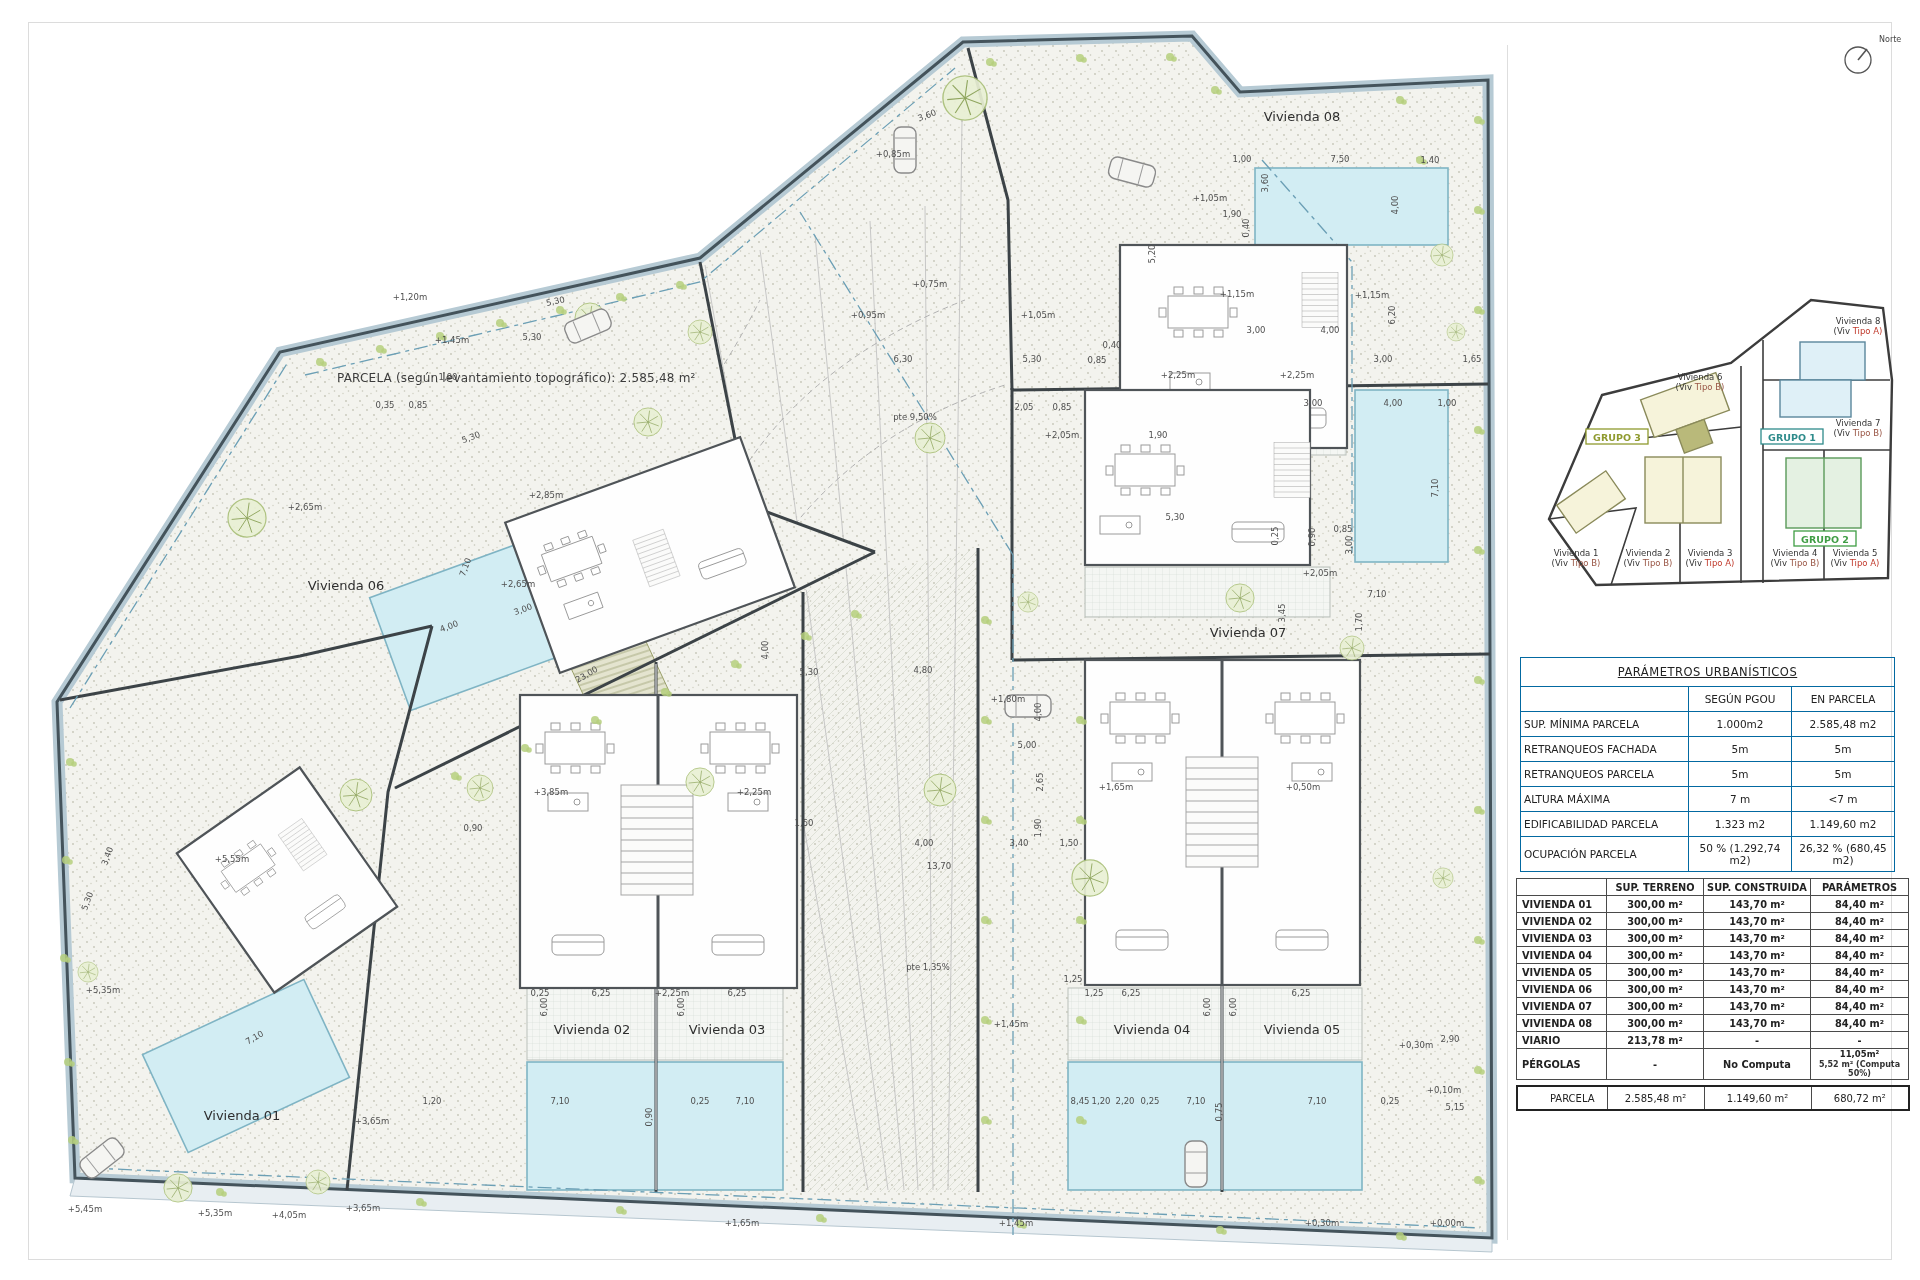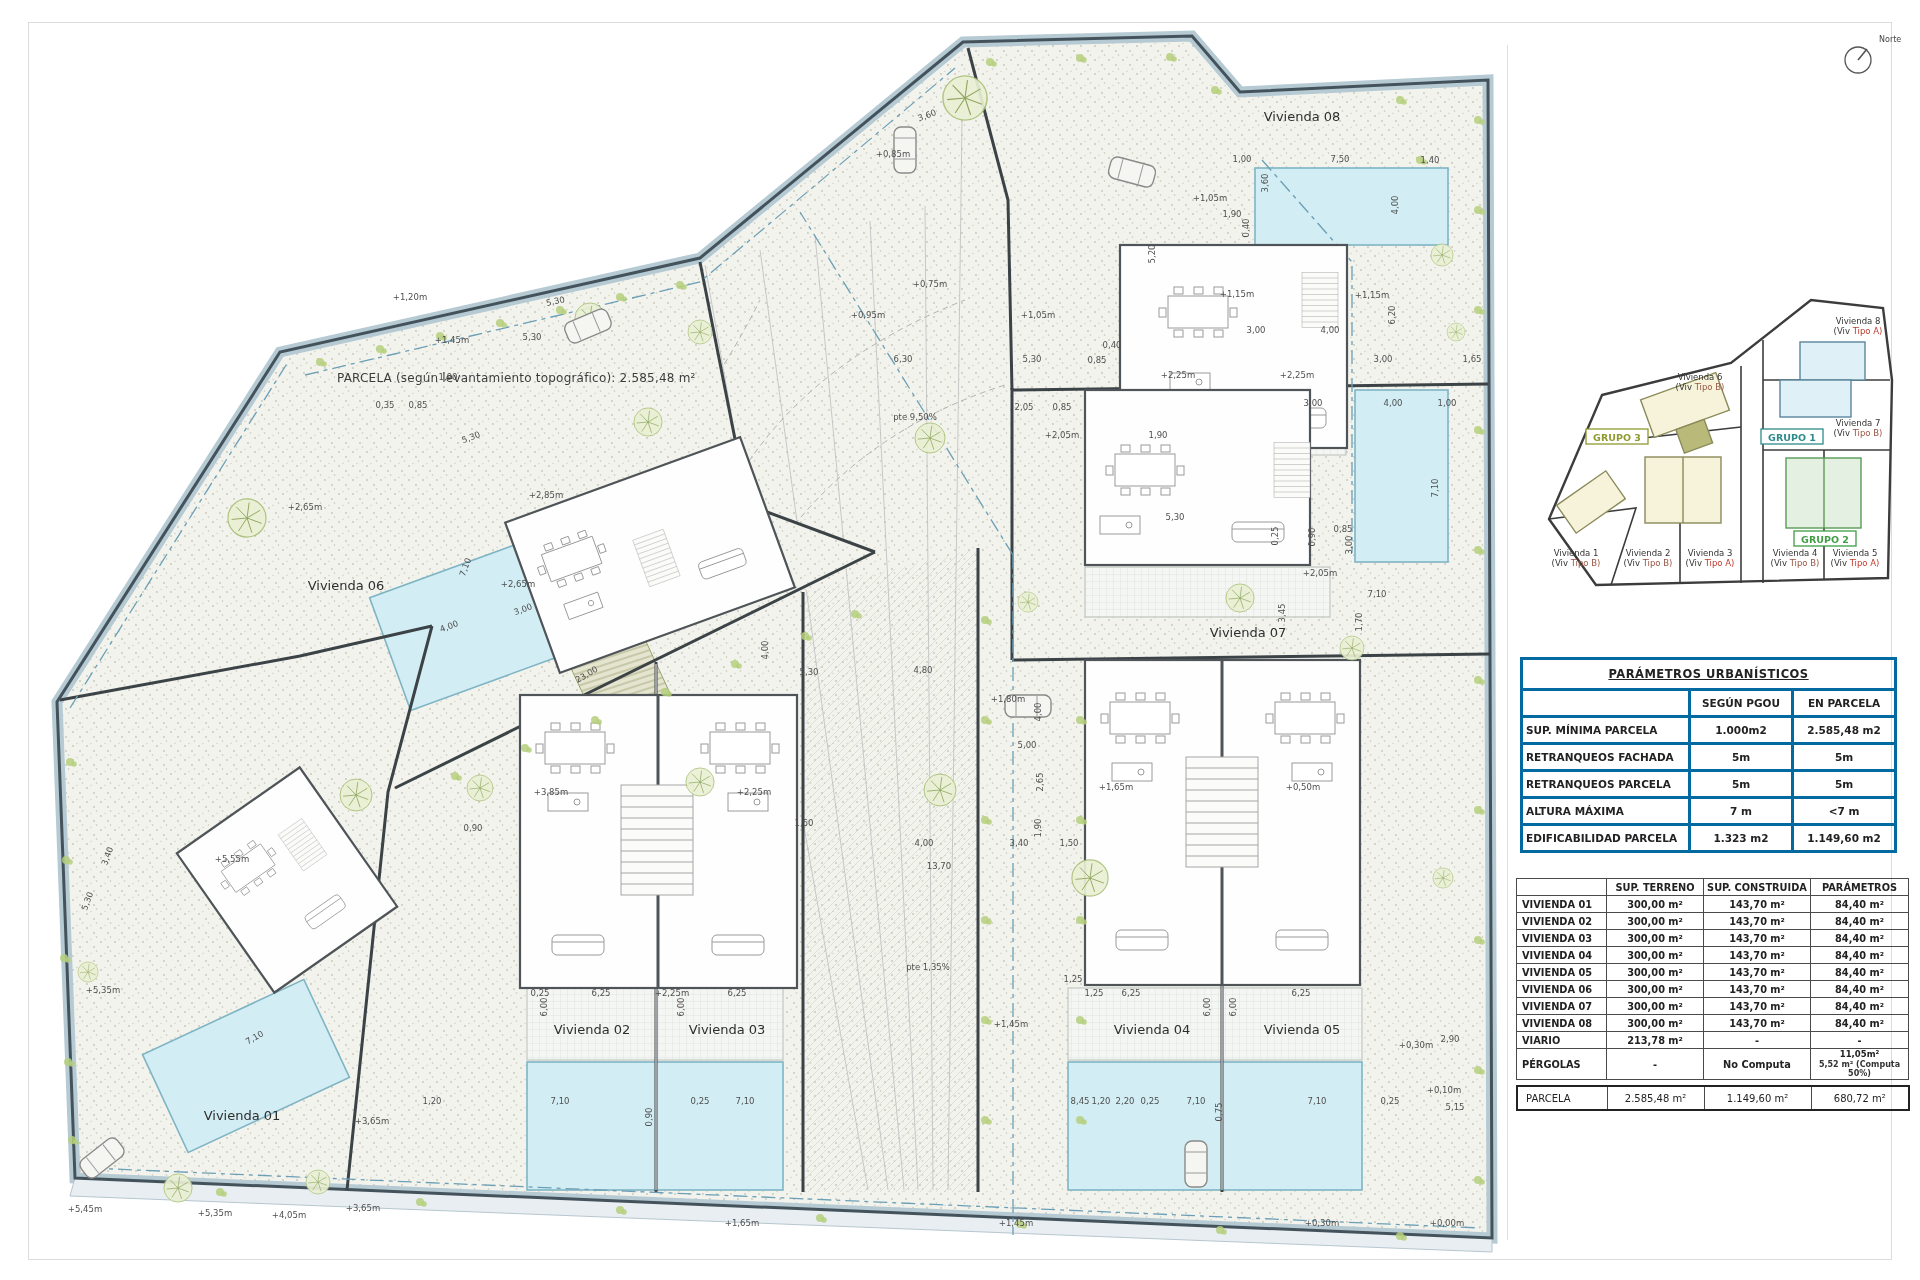--- a/index.html
+++ b/index.html
@@ -21,30 +21,30 @@
   .treeb{stroke:#8fa55e;stroke-width:.8}
   .bush{fill:#b5cf7c;opacity:.85}
   .kp-name{font-size:8.5px;fill:#333;text-anchor:middle}
   .kp-grp{font-size:9.5px;font-weight:bold;text-anchor:middle}
   .north-lbl{font-size:8px;fill:#444}
 
   
   #params-table{position:absolute;left:1520px;top:657px;width:374px}
   #areas-wrap{position:absolute;left:1516px;top:878px;width:392px}
   table{border-collapse:collapse;width:100%;color:#222;text-align:center;table-layout:fixed}
-  #params-table td,#params-table th{border:3px solid #0369a1;padding:2px 3px;height:20px;font-weight:bold;font-size:10.5px}
+  #params-table td,#params-table th{border:1px solid #0369a1;padding:2px 3px;height:20px;font-weight:normal;font-size:10.5px}
   #params-table th.title-cell{height:24px;font-size:11.5px}
   #params-table .u{text-decoration:underline;letter-spacing:.5px}
   #params-table td.lbl{text-align:left;padding-left:3px}
   #params-table tr.tall td{height:30px}
   #areas-table td,#areas-table th{border:1px solid #4a4a4a;padding:1px 2px;height:14px;font-weight:bold;font-size:9.8px}
   #areas-table td.lbl{text-align:left;padding-left:5px}
   #areas-footer{margin-top:5px;border:2px solid #222}
   #areas-footer td{border:1px solid #4a4a4a;padding:2px;height:18px;font-size:10px}
-  #areas-footer td.lbl{text-align:left;padding-left:8px}
+  #areas-footer td.lbl{text-align:center;padding-left:22px}
   .sub{font-size:8px;color:#333;display:block;line-height:1.15}
   .sub1{font-size:8.5px;display:block;line-height:1.15}
 </style>
 </head>
 <body>
 
 <div class="sheet">
   <div class="frame"></div>
 
   <svg id="plan-svg" width="1920" height="1280" viewBox="0 0 1920 1280">
@@ -915,20 +915,25 @@
         <tr>
           <td class="lbl">ALTURA MÁXIMA</td>
           <td>7 m</td>
           <td>&lt;7 m</td>
         </tr>
         <tr>
           <td class="lbl">EDIFICABILIDAD PARCELA</td>
           <td>1.323 m2</td>
           <td>1.149,60 m2</td>
         </tr>
+        <tr class="tall">
+          <td class="lbl">OCUPACIÓN PARCELA</td>
+          <td>50 % (1.292,74 m2)</td>
+          <td>26,32 % (680,45 m2)</td>
+        </tr>
       </tbody>
   </table>
 
   <div id="areas-wrap">
     <table id="areas-table">
       <colgroup>
           <col style="width:90px">
           <col style="width:97px">
           <col style="width:107px">
           <col style="width:98px">

